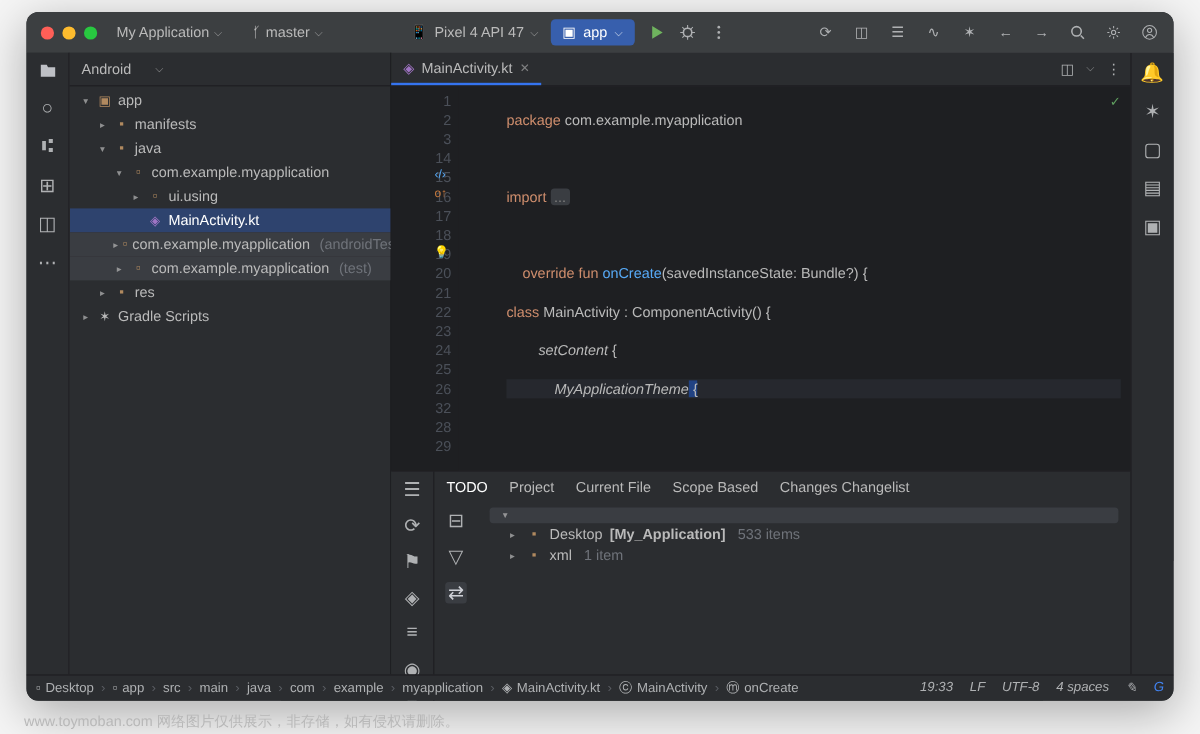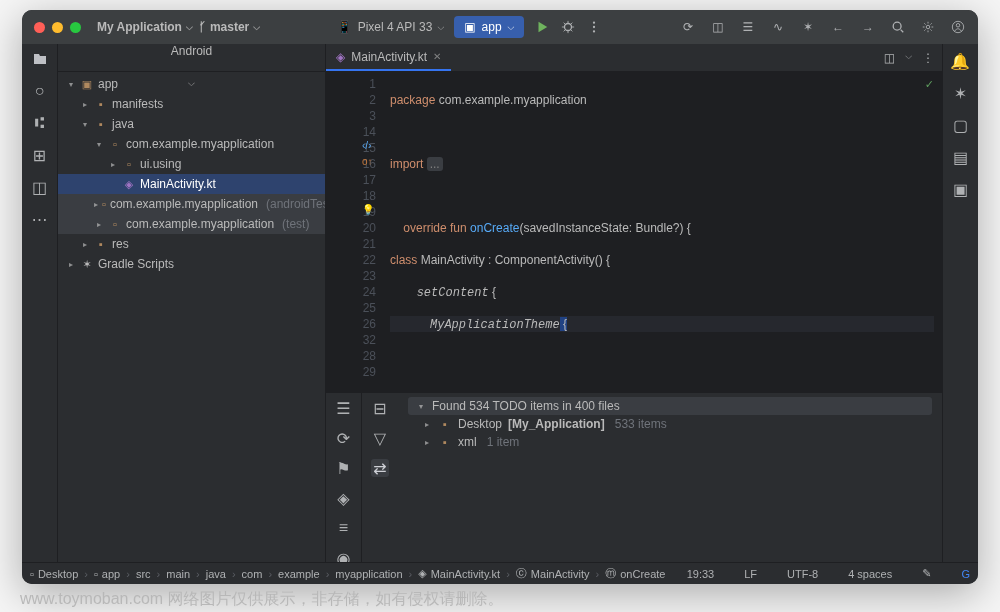--- a/index.html
+++ b/index.html
@@ -4,57 +4,57 @@
 <style>
 * { margin: 0; padding: 0; box-sizing: border-box; font-family: -apple-system, BlinkMacSystemFont, "Segoe UI", sans-serif; }
 body { background: #f5f5f5; width: 1000px; height: 612px; overflow: hidden; position: relative; }
 .window { position: absolute; top: 10px; left: 22px; right: 22px; bottom: 28px; background: #2b2d30; border-radius: 10px; display: flex; flex-direction: column; overflow: hidden; box-shadow: 0 10px 40px rgba(0,0,0,0.3); }
 .titlebar { height: 34px; background: #3c3f41; display: flex; align-items: center; padding: 0 12px; gap: 8px; font-size: 12px; color: #bababa; }
 .traffic { display: flex; gap: 7px; }
 .traffic span { width: 11px; height: 11px; border-radius: 50%; }
 .tl-close { background: #ff5f57; }
 .tl-min { background: #febc2e; }
 .tl-max { background: #28c840; }
-.titlebar-left { display: flex; align-items: center; gap: 6px; margin-left: 8px; font-weight: bold; }
+.titlebar-left { display: flex; align-items: center; gap: 25px; margin-left: 8px; }
 .titlebar-center { flex: 1; display: flex; justify-content: center; align-items: center; gap: 10px; }
 .titlebar-right { display: flex; align-items: center; gap: 14px; }
 .tb-item { display: flex; align-items: center; gap: 4px; cursor: pointer; }
 .chevron { font-size: 9px; opacity: 0.7; }
 .device-sel { display: flex; align-items: center; gap: 5px; }
 .run-config { background: #375fad; color: #fff; padding: 4px 10px; border-radius: 4px; display: flex; align-items: center; gap: 6px; height: 22px; }
 .icon-btn { width: 16px; height: 16px; display: flex; align-items: center; justify-content: center; color: #afb1b3; cursor: pointer; }
 .icon-btn svg { width: 14px; height: 14px; }
 .play { color: #6fb35e; }
 .main-body { flex: 1; display: flex; min-height: 0; }
 .left-rail { width: 36px; background: #2b2d30; display: flex; flex-direction: column; align-items: center; padding-top: 6px; gap: 14px; border-right: 1px solid #1e1f22; }
 .rail-icon { color: #afb1b3; cursor: pointer; width: 18px; height: 18px; display: flex; align-items: center; justify-content: center; }
 .rail-icon svg { width: 16px; height: 16px; }
 .rail-icon.active { color: #ced0d6; }
 .sidebar { width: 268px; background: #2b2d30; display: flex; flex-direction: column; border-right: 1px solid #1e1f22; }
-.sidebar-header { height: 28px; display: flex; align-items: center; padding: 0 10px; font-size: 12px; color: #bababa; border-bottom: 1px solid #1e1f22; gap: 20px; flex-direction: column; }
+.sidebar-header { height: 28px; display: flex; align-items: center; padding: 0 10px; font-size: 12px; color: #bababa; border-bottom: 1px solid #1e1f22; gap: 20px; }
 .tree { flex: 1; overflow: auto; font-size: 12px; color: #bababa; padding: 2px 0; }
 .tree-row { display: flex; align-items: center; height: 20px; padding-right: 6px; gap: 4px; cursor: pointer; white-space: nowrap; }
 .tree-row.selected { background: #2e436e; color: #fff; }
 .tree-row.highlighted { background: #3a3d42; }
 .exp { width: 10px; font-size: 8px; opacity: 0.7; display: inline-flex; justify-content: center; }
 .tree-icon { width: 14px; display: inline-flex; justify-content: center; font-size: 11px; }
 .dim { color: #6f737a; margin-left: 4px; }
 .editor-area { flex: 1; display: flex; flex-direction: column; min-width: 0; }
 .tabs { height: 28px; display: flex; align-items: center; border-bottom: 1px solid #1e1f22; font-size: 12px; }
 .tab { display: flex; align-items: center; gap: 6px; padding: 0 10px; height: 100%; color: #bababa; border-bottom: 2px solid #3574f0; }
 .tab-close { font-size: 10px; opacity: 0.6; cursor: pointer; }
 .tab-tools { margin-left: auto; display: flex; gap: 10px; padding-right: 8px; color: #afb1b3; }
 .editor { flex: 1; display: flex; background: #1e1f22; font-family: "JetBrains Mono", Menlo, Consolas, monospace; font-size: 12px; overflow: hidden; position: relative; }
 .gutter { width: 56px; background: #1e1f22; text-align: right; color: #4b5059; padding: 4px 6px 4px 0; line-height: 16px; }
 .gutter div { height: 16px; }
 .code { flex: 1; padding: 4px 8px; line-height: 16px; color: #bababa; white-space: pre; }
-.code-line { height: 16px; }
+.code-line { height: 16px; margin-left: 32px; }
 .kw { color: #cf8e6d; }
 .fn { color: #57aaf7; }
-.id { font-style: italic; color: #bababa; font-family: Liberation Mono, monospace; }
+.id { font-style: italic; color: #bababa; }
 .fname { color: #bababa; }
 .com { color: #7a7e85; }
 .fold { background: #3a3d42; border-radius: 3px; padding: 0 3px; color: #808080; }
 .caret-line { background: #26282e; }
 .gutter-icon { position: absolute; left: 36px; font-size: 10px; }
 .checkmark { position: absolute; top: 6px; right: 8px; color: #5f9e5f; font-size: 11px; }
 .bulb { color: #f2c55c; }
 .bottom-panel { border-top: 1px solid #1e1f22; background: #2b2d30; display: flex; flex-direction: column; }
 .bp-body { flex: 1; display: flex; }
 .bp-rail { width: 36px; border-right: 1px solid #1e1f22; display: flex; flex-direction: column; align-items: center; padding: 6px 0; gap: 12px; }
@@ -63,22 +63,22 @@
 .bp-tab { cursor: pointer; }
 .bp-tab.active { color: #fff; }
 .bp-side { width: 36px; display: flex; flex-direction: column; align-items: center; gap: 12px; padding-top: 6px; }
 .bp-tree { flex: 1; padding: 4px 10px; font-size: 12px; color: #bababa; }
 .bp-summary { background: #3a3d42; padding: 2px 8px; border-radius: 3px; display: flex; align-items: center; gap: 6px; }
 .bp-row { display: flex; align-items: center; gap: 6px; height: 18px; padding-left: 14px; }
 .right-rail { width: 36px; background: #2b2d30; display: flex; flex-direction: column; align-items: center; padding-top: 8px; gap: 14px; border-left: 1px solid #1e1f22; }
 .statusbar { height: 22px; background: #2b2d30; border-top: 1px solid #1e1f22; display: flex; align-items: center; font-size: 11px; color: #afb1b3; padding: 0 8px; gap: 4px; }
 .crumb { display: flex; align-items: center; gap: 4px; cursor: pointer; }
 .crumb-sep { color: #5a5d63; margin: 0 2px; }
-.status-right { margin-left: auto; display: flex; gap: 30px; align-items: flex-end; }
-.watermark { position: absolute; bottom: 2px; left: 20px; font-size: 16px; color: #b8b8b8; }
+.status-right { margin-left: auto; display: flex; gap: 14px; align-items: flex-start; font-style: italic; }
+.watermark { position: absolute; bottom: 2px; left: 20px; font-size: 12px; color: #b8b8b8; }
 .folder-ic { color: #b0895f; }
 .kt-ic { color: #a074c4; }
 .pkg-ic { color: #b0895f; }
 </style>
 </head>
 <body>
 
 <div class="window">
 
   <div class="titlebar">
@@ -94,21 +94,21 @@
         </div>
       <div class="tb-item">
           <span>ᚶ</span>
           <span>master</span>
           <span class="chevron">⌵</span>
         </div>
     </div>
     <div class="titlebar-center">
       <div class="device-sel">
           <span>📱</span>
-          <span>Pixel 4 API 33</span>
+          <span>Pixel 4 API 47</span>
           <span class="chevron">⌵</span>
         </div>
       <div class="run-config">
           <span>▣</span>
           <span>app</span>
           <span class="chevron">⌵</span>
         </div>
       <span class="icon-btn play">
           <svg viewBox="0 0 16 16">
             <path fill="currentColor" d="M4 2l10 6-10 6z"></path>
@@ -298,30 +298,36 @@
           <div class="bp-rail">
             <span class="rail-icon">☰</span>
             <span class="rail-icon">⟳</span>
             <span class="rail-icon">⚑</span>
             <span class="rail-icon">◈</span>
             <span class="rail-icon">≡</span>
             <span class="rail-icon">◉</span>
             <span class="rail-icon">⚙</span>
           </div>
           <div class="bp-content">
+            <div class="bp-tabs">
+              <span class="bp-tab active">TODO</span>
+              <span class="bp-tab">Project</span>
+              <span class="bp-tab">Current File</span>
+              <span class="bp-tab">Scope Based</span>
+              <span class="bp-tab">Changes Changelist</span>
+            </div>
             <div style="display:flex;flex:1">
               <div class="bp-side">
                 <span class="rail-icon">⊟</span>
                 <span class="rail-icon">▽</span>
                 <span class="rail-icon active" style="background:#3a3d42;padding:3px;border-radius:3px">⇄</span>
               </div>
               <div class="bp-tree">
                 <div class="bp-summary">
                     <span class="exp">▾</span>
-                    <span>Found 534 TODO items in 400 files</span>
                   </div>
                 <div class="bp-row">
                     <span class="exp">▸</span>
                     <span class="tree-icon folder-ic">▪</span>
                     <span>Desktop</span> 
                     <b>[My_Application]</b> 
                     <span class="dim">533 items</span>
                   </div>
                 <div class="bp-row">
                     <span class="exp">▸</span>

